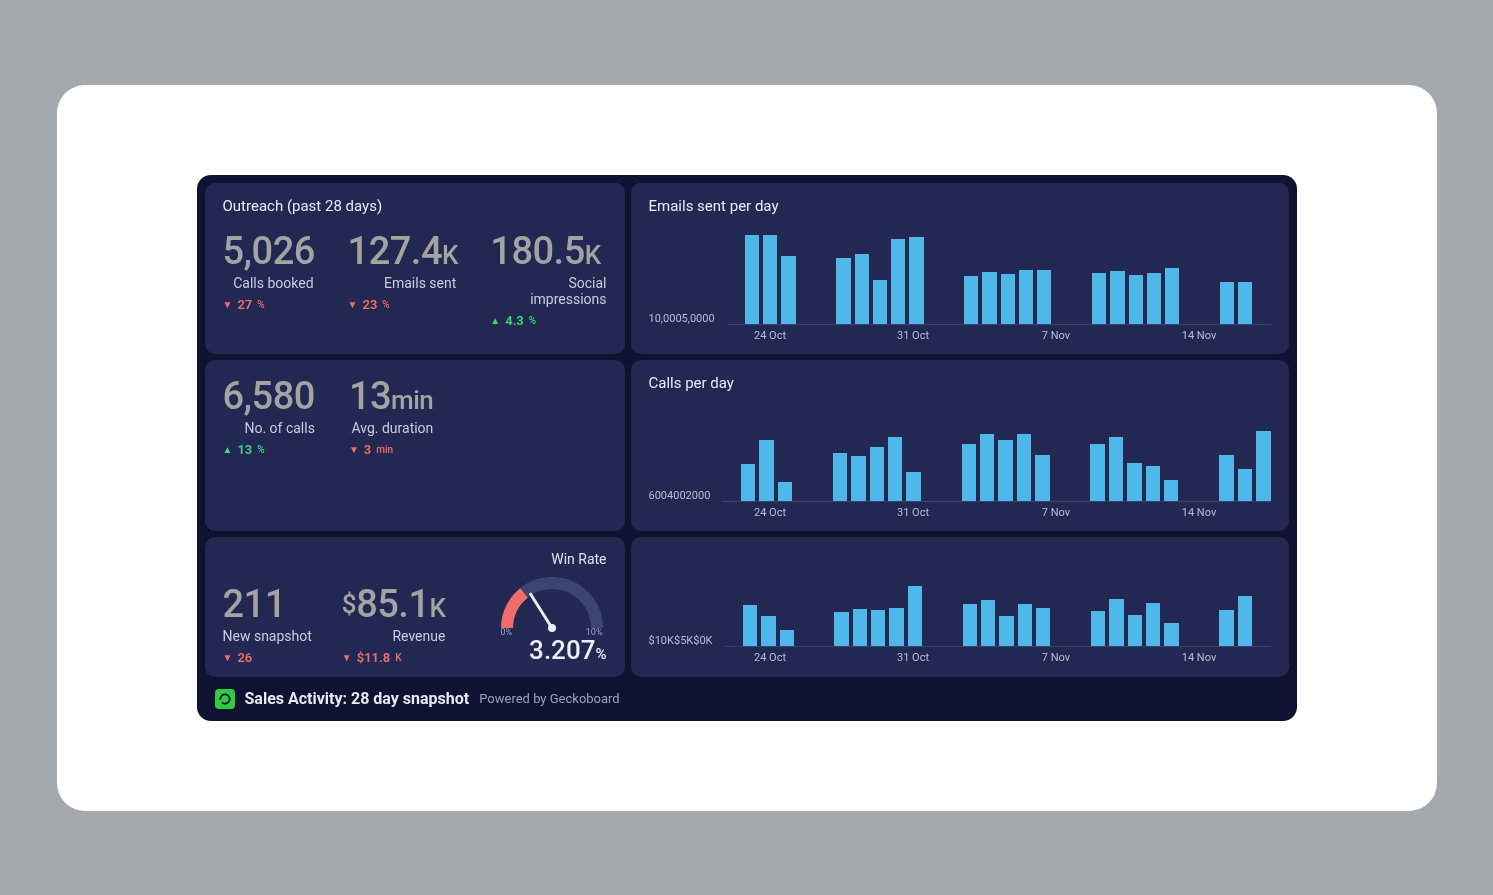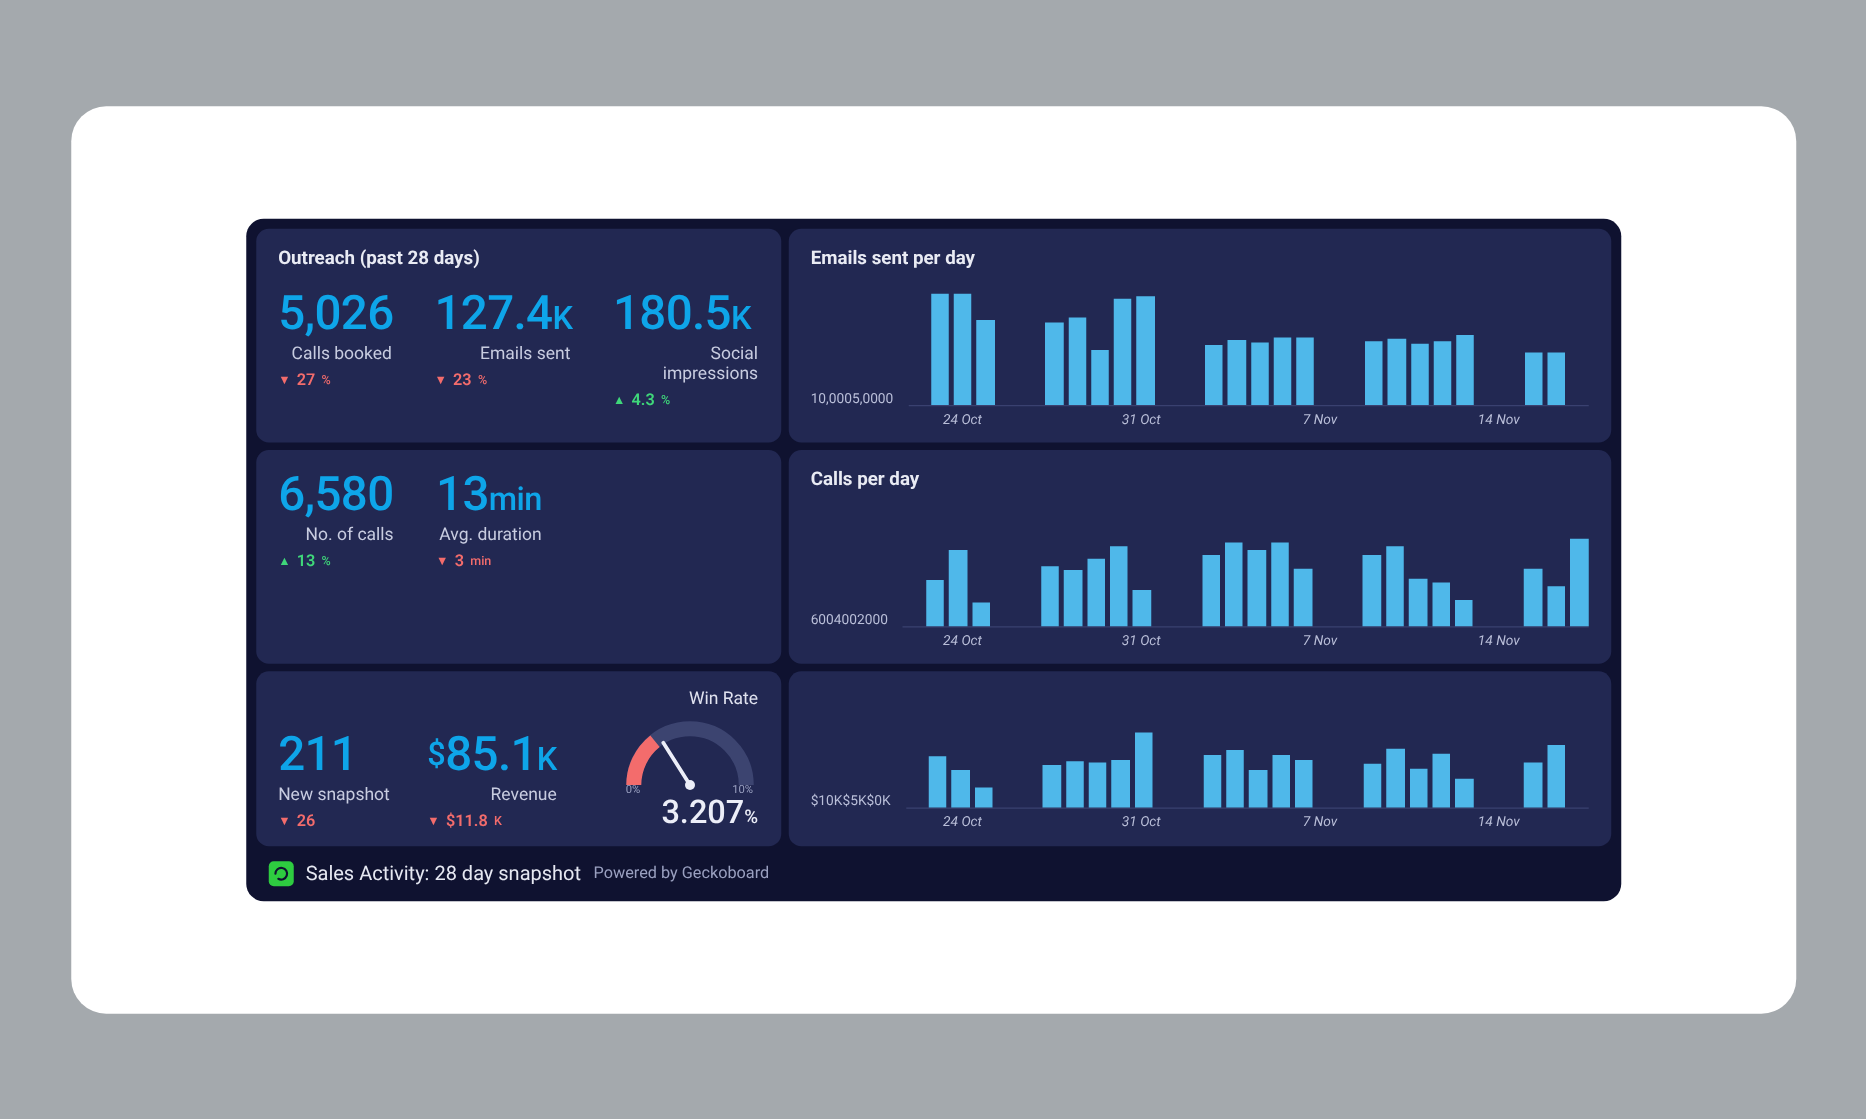--- a/index.html
+++ b/index.html
@@ -28,33 +28,33 @@
     gap: 6px;
   }
   .panel {
     background: #222852;
     border-radius: 10px;
     padding: 14px 18px 12px 18px;
     color: #e6e8f2;
   }
   .panel-title {
     font-size: 15px;
-    font-weight: 700;
+    font-weight: 400;
     color: #e9ebf4;
     margin-bottom: 14px;
   }
   .metrics-row {
     display: flex;
     gap: 34px;
   }
   .metric { min-width: 0; }
   .metric-value {
     font-size: 38px;
     font-weight: 500;
-    color: #0ea5e9;
+    color: #a3a3a3;
     letter-spacing: -0.5px;
     white-space: nowrap;
   }
   .metric-value .unit { font-size: 26px; font-weight: 500; }
   .metric-value .currency { font-size: 26px; font-weight: 500; vertical-align: 4px; }
   .metric-label {
     font-size: 14px;
     color: #c8cce0;
     margin-top: 2px;
     text-align: right;
@@ -84,21 +84,21 @@
     width: 20px; height: 20px;
     background: #2ecc40;
     border-radius: 4px;
     display: inline-flex;
     align-items: center;
     justify-content: center;
     color: #0f1230;
     font-size: 13px;
     font-weight: 700;
   }
-  .footer-title { font-size: 16px; font-weight: 400; text-align: right; }
+  .footer-title { font-size: 16px; font-weight: 700; text-align: right; }
   .footer-sub { font-size: 13px; color: #9aa0c0; }
 
   
   .chart-wrap { display: flex; gap: 8px; }
   .y-axis {
     display: flex;
     flex-direction: row;
     justify-content: space-between;
     align-items: flex-end;
     font-size: 11px;
@@ -119,21 +119,20 @@
     flex: 1;
     background: #4fb8ea;
   }
   .bar.gap { background: transparent; }
   .x-axis {
     display: flex;
     font-size: 11px;
     color: #b9bed8;
     margin-top: 4px;
     padding-left: 50px;
-    font-style: italic;
   }
   .x-tick { flex: 1; text-align: center; }
 
   
   .gauge-block { margin-left: auto; text-align: right; }
   .gauge-title { font-size: 14px; color: #e0e2ef; margin-bottom: 6px; }
   .gauge-svg { display: block; margin: 0 auto; }
   .gauge-labels { display: flex; justify-content: space-between; font-size: 9px; color: #9aa0c0; margin-top: -6px; padding: 0 4px; }
   .gauge-value { font-size: 26px; font-weight: 500; color: #eceef8; margin-top: -2px; }
   .gauge-value .pct { font-size: 15px; }

